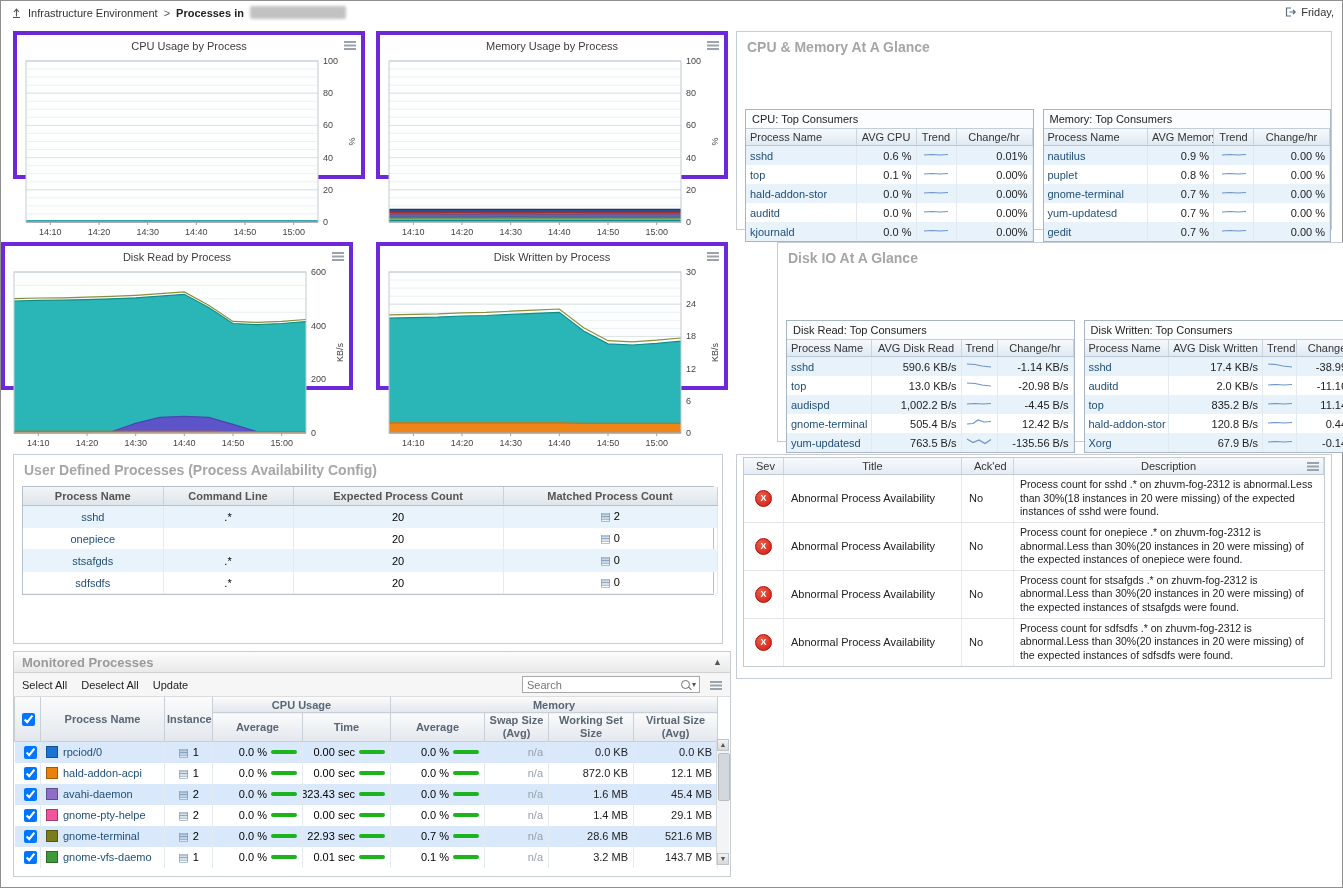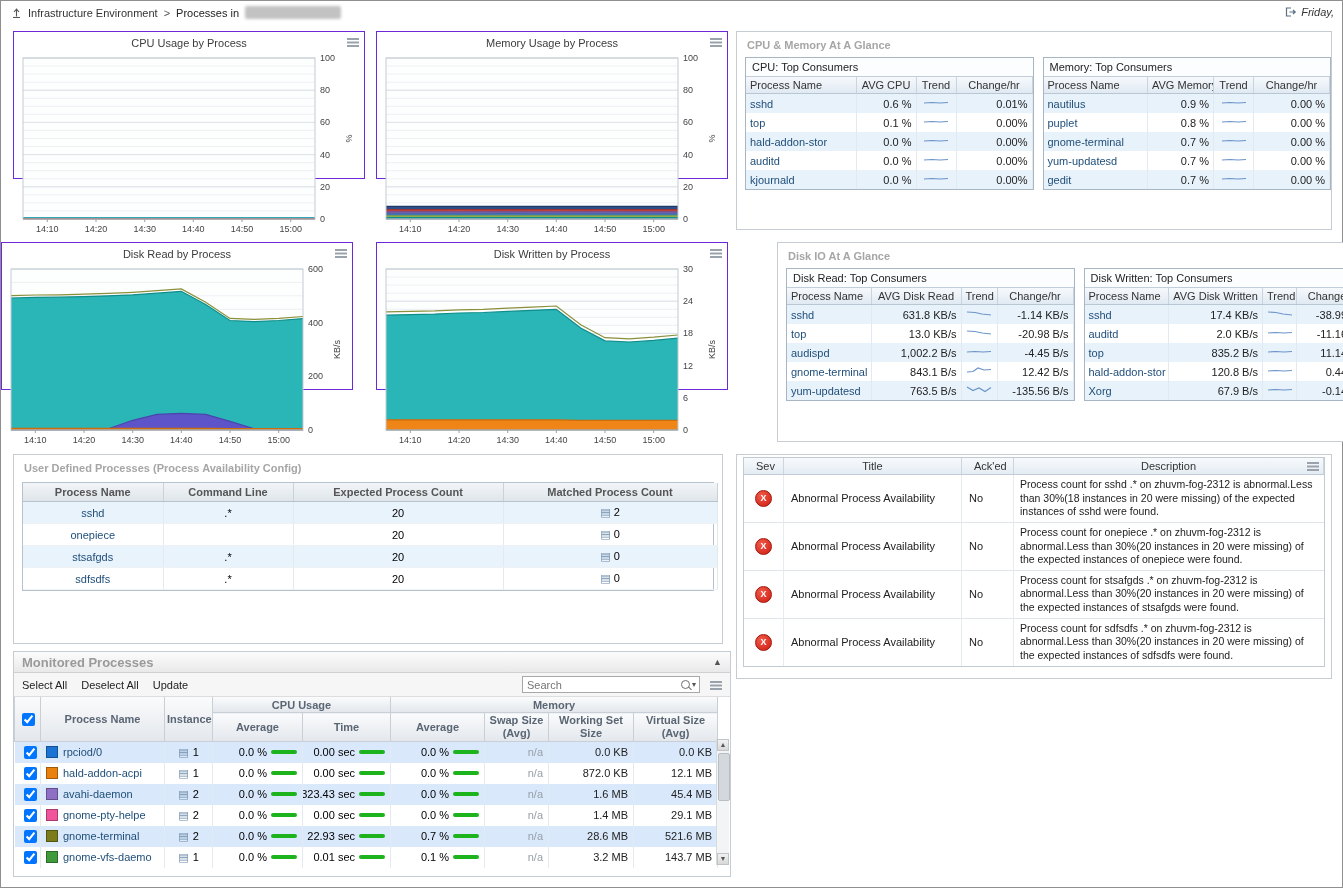--- a/index.html
+++ b/index.html
@@ -5,41 +5,41 @@
   html,body{margin:0;padding:0;}
   body{
     width:1343px;height:888px;position:relative;background:#fff;
     font-family:"Liberation Sans","DejaVu Sans",sans-serif;overflow:hidden;
   }
   .page{position:absolute;inset:0;border:1px solid #8f8f8f;background:#fff;}
 
   
   .topbar{position:absolute;left:0;top:0;width:100%;height:26px;background:#fff;}
   .crumbs{position:absolute;left:10px;top:5px;display:flex;align-items:center;gap:6px;font-size:11px;color:#333;}
-  .crumb-current{font-weight:normal;color:#222;}
+  .crumb-current{font-weight:bold;color:#222;}
   .crumb-sep{color:#555;}
   .redacted{width:96px;height:13px;background:#c2c2c2;filter:blur(1.5px);border-radius:2px;}
-  .dateblock{position:absolute;right:8px;top:5px;display:flex;gap:4px;align-items:center;font-size:11px;color:#333;font-style:italic;}
+  .dateblock{position:absolute;right:8px;top:5px;display:flex;gap:4px;align-items:center;font-size:11px;color:#333;}
 
   
   .panel{position:absolute;border:1px solid #c6ccd3;background:#fff;box-sizing:border-box;}
-  .ptitle{font-size:11px;font-weight:bold;color:#a6a6a6;padding:7px 10px 4px;}
+  .ptitle{font-size:14px;font-weight:bold;color:#a6a6a6;padding:7px 10px 4px;}
   .ptitle-sm{font-size:11px;color:#333;padding:5px 8px 3px;}
 
   
-  .chart-panel{position:absolute;width:352px;height:148px;border:1px solid #6d28d9;background:#fff;box-sizing:border-box;}
+  .chart-panel{position:absolute;width:352px;height:148px;border:4px solid #6d28d9;background:#fff;box-sizing:border-box;}
   .ctitle{text-align:center;font-size:11px;color:#3c3c3c;padding-top:5px;}
   .chart-panel svg{position:absolute;left:3px;top:20px;}
   .icon-menu{position:relative;width:12px;height:10px;display:inline-block;cursor:pointer;}
   .icon-menu::before{content:"";position:absolute;left:0;top:1px;width:12px;height:1.5px;background:#9aa3ab;
      box-shadow:0 3.5px 0 #9aa3ab,0 7px 0 #9aa3ab;}
   .cicon{position:absolute;right:5px;top:5px;}
 
   
-  .gwrap{display:flex;gap:9px;padding:2px 8px;}
+  .gwrap{display:flex;gap:9px;padding:2px 8px;margin-top:48px;}
   .gtable{flex:1;border:1px solid #a8b6c4;font-size:11px;background:#fff;}
   .gtitle{padding:3px 6px;border-bottom:1px solid #c2cedb;color:#222;background:#fcfdfe;}
   .gtable table{width:100%;border-collapse:collapse;table-layout:fixed;font-size:11px;}
   .gtable th{background:linear-gradient(#f6f9fc,#e0e9f2);border-right:1px solid #c9d4df;border-bottom:1px solid #b9c6d3;
      font-weight:normal;color:#333;padding:2px 4px;text-align:center;overflow:hidden;white-space:nowrap;}
   .gtable th:first-child{text-align:left;}
   .gtable td{border-right:1px solid #e2e9f0;padding:2px 4px;height:15px;overflow:hidden;white-space:nowrap;}
   .gtable tr.odd td{background:#e8f2fb;}
   .gname{color:#1f4e79;}
   .gval{text-align:right;color:#222;}
@@ -513,21 +513,21 @@
               <tr>
                 <th>Process Name</th>
                 <th>AVG Disk Read</th>
                 <th>Trend</th>
                 <th>Change/hr</th>
               </tr>
             </thead>
             <tbody>
               <tr class="odd">
                 <td class="gname">sshd</td>
-                <td class="gval">631.8 KB/s</td>
+                <td class="gval">590.6 KB/s</td>
                 <td class="gtrend"><svg width="26" height="11">
                     <polyline points="1,4 9,4.5 16,6 25,7" fill="none" stroke="#6b94c9" stroke-width="1.2"></polyline>
                   </svg></td>
                 <td class="gval">-1.14 KB/s</td>
               </tr>
               <tr class="">
                 <td class="gname">top</td>
                 <td class="gval">13.0 KB/s</td>
                 <td class="gtrend"><svg width="26" height="11">
                     <polyline points="1,4 9,4.5 16,6 25,7" fill="none" stroke="#6b94c9" stroke-width="1.2"></polyline>
@@ -537,21 +537,21 @@
               <tr class="odd">
                 <td class="gname">audispd</td>
                 <td class="gval">1,002.2 B/s</td>
                 <td class="gtrend"><svg width="26" height="11">
                     <polyline points="1,6 9,5.5 17,6 25,5.5" fill="none" stroke="#6b94c9" stroke-width="1.2"></polyline>
                   </svg></td>
                 <td class="gval">-4.45 B/s</td>
               </tr>
               <tr class="">
                 <td class="gname">gnome-terminal</td>
-                <td class="gval">843.1 B/s</td>
+                <td class="gval">505.4 B/s</td>
                 <td class="gtrend"><svg width="26" height="11">
                     <polyline points="1,7 7,6.5 12,3 18,5 25,4.5" fill="none" stroke="#6b94c9" stroke-width="1.2"></polyline>
                   </svg></td>
                 <td class="gval">12.42 B/s</td>
               </tr>
               <tr class="odd">
                 <td class="gname">yum-updatesd</td>
                 <td class="gval">763.5 B/s</td>
                 <td class="gtrend"><svg width="26" height="11">
                     <polyline points="1,3 7,6.5 13,4 19,7.5 25,3.5" fill="none" stroke="#6b94c9" stroke-width="1.2"></polyline>

